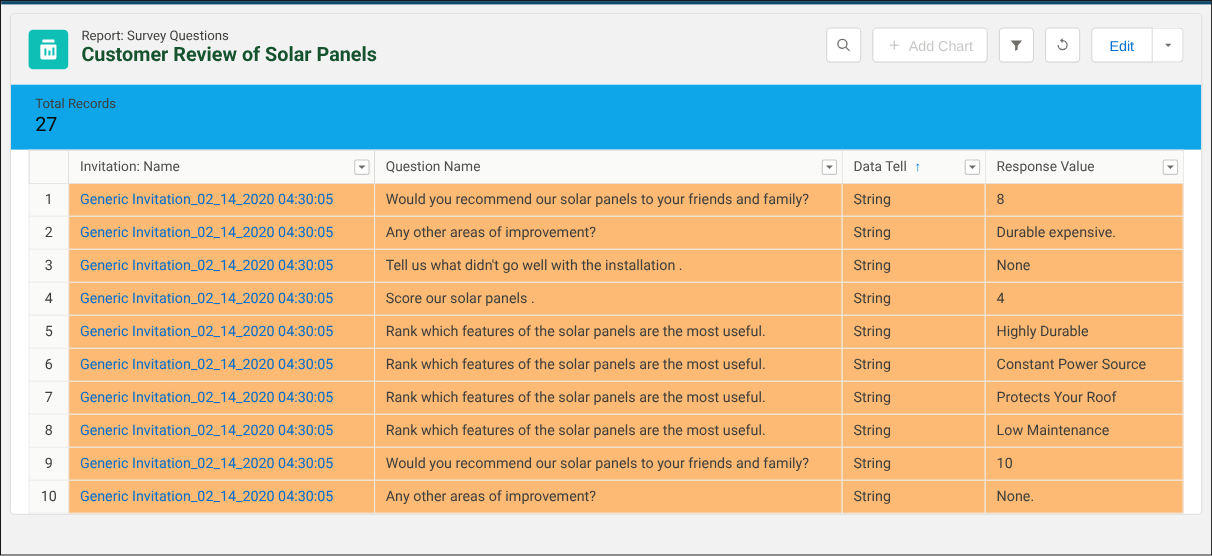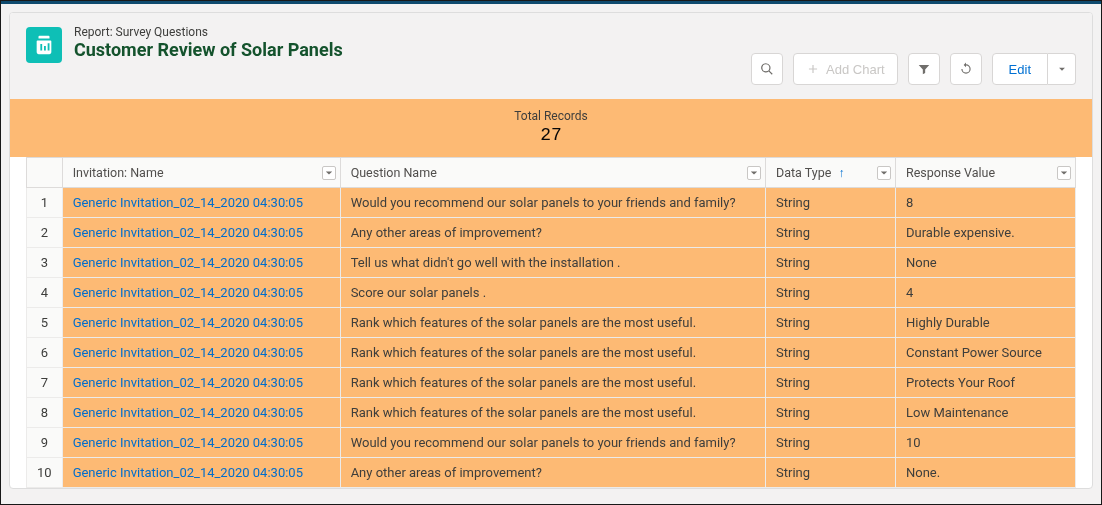--- a/index.html
+++ b/index.html
@@ -76,21 +76,20 @@
       font-size: 13px;
       color: #3e3e3c;
       margin-top: 10px;
       margin-left: 0;
     }
     .header-actions {
       display: flex;
       gap: 10px;
       align-items: center;
       flex-shrink: 0;
-      margin-top: 28px;
     }
     .btn {
       height: 32px;
       min-width: 32px;
       background: #fff;
       border: 1px solid #d8d6d5;
       border-radius: 4px;
       display: inline-flex;
       align-items: center;
       justify-content: center;
@@ -118,31 +117,29 @@
     .btn-group .btn:last-child {
       border-top-left-radius: 0;
       border-bottom-left-radius: 0;
       border-left: none;
     }
     .icon-sm {
       width: 14px;
       height: 14px;
     }
     .totals-bar {
-      background: #fdba74;
+      background: #0ea5e9;
       padding: 10px 22px 12px 22px;
       font-size: 12px;
       color: #3e3e3c;
-      text-align: center;
     }
     .total-count {
       font-size: 18px;
       color: #080707;
       margin-top: 2px;
-      font-family: Liberation Mono, monospace;
     }
     table {
       width: calc(100% - 32px);
       margin: 0 16px;
       border-collapse: collapse;
       font-size: 13px;
     }
     thead th {
       background: #fafaf9;
       text-align: left;
@@ -276,21 +273,21 @@
           </th>
           <th class="col-question">
             <span>Question Name</span>
             <span class="filter-caret">
                 <svg viewBox="0 0 10 10">
                   <path d="M1 3l4 4 4-4z"></path>
                 </svg>
               </span>
           </th>
           <th class="col-datatype">
-            <span>Data Type</span>
+            <span>Data Tell</span>
             <span class="sort-arrow">↑</span>
             <span class="filter-caret">
                 <svg viewBox="0 0 10 10">
                   <path d="M1 3l4 4 4-4z"></path>
                 </svg>
               </span>
           </th>
           <th class="col-response">
             <span>Response Value</span>
             <span class="filter-caret">

